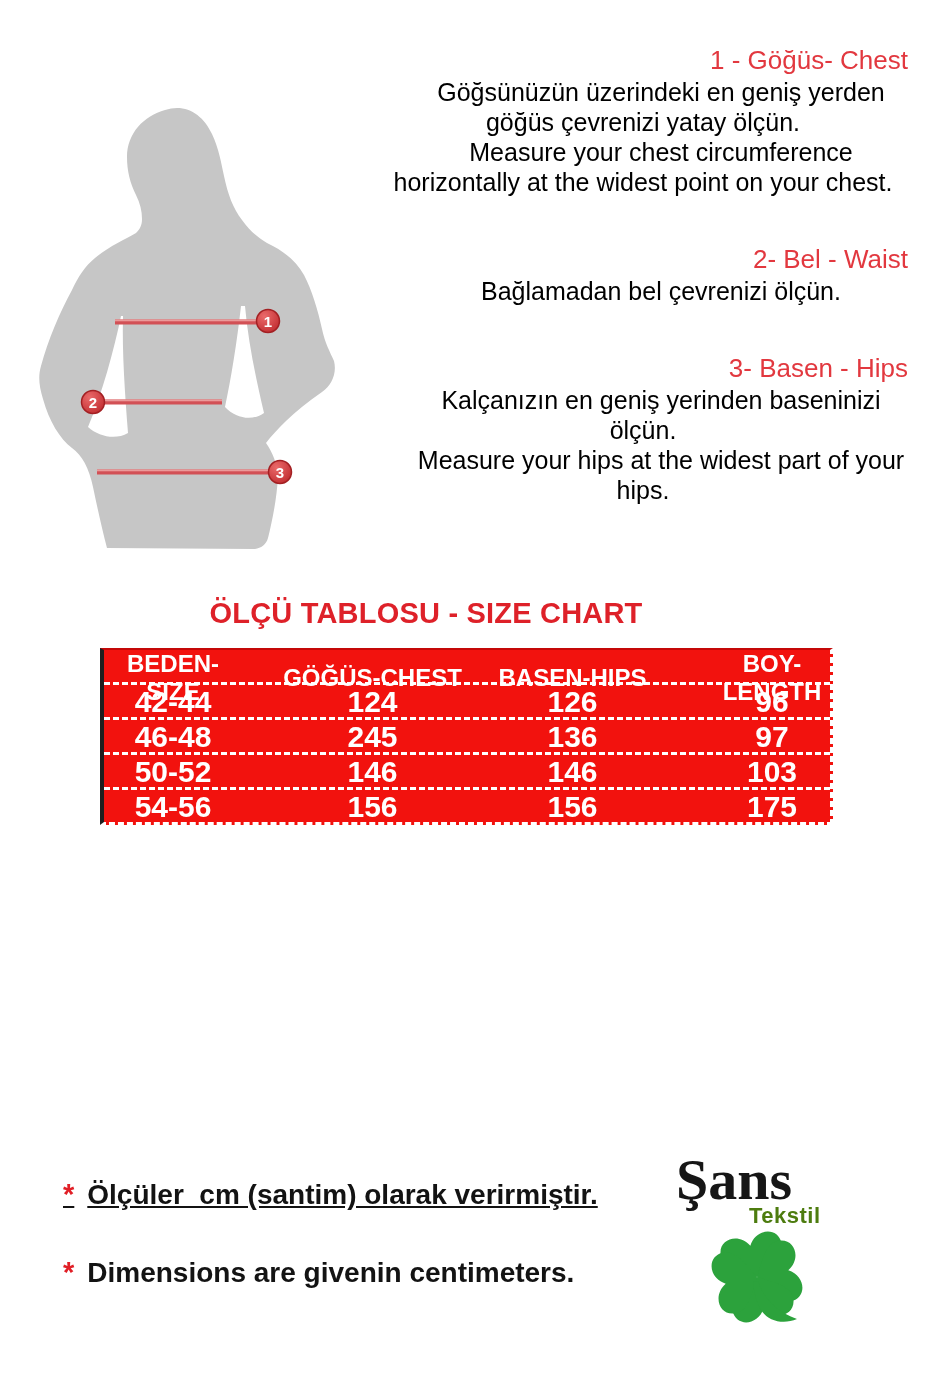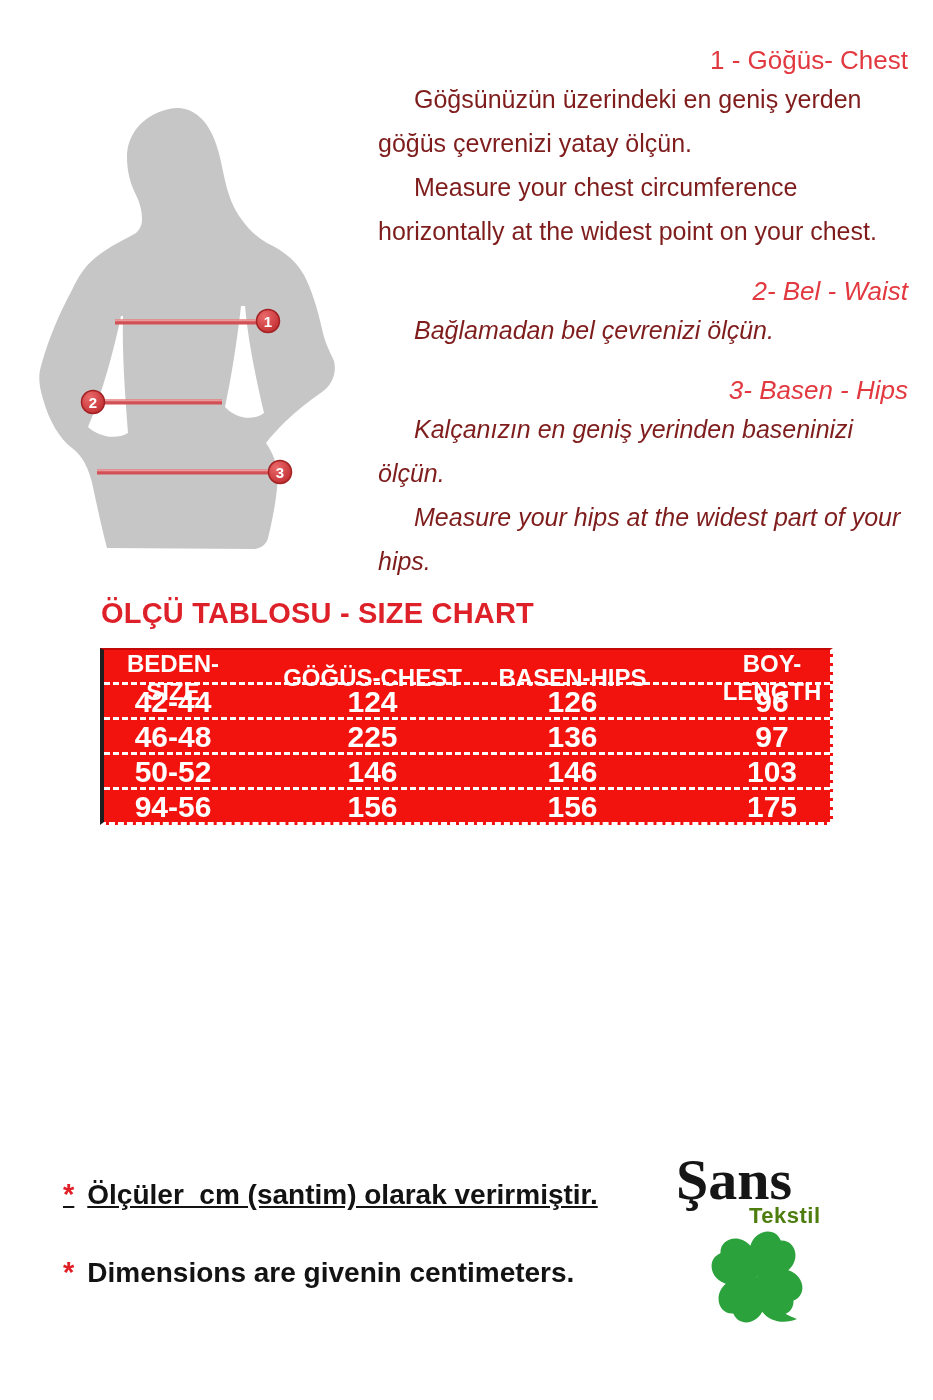--- a/index.html
+++ b/index.html
@@ -5,30 +5,30 @@
   html,body{margin:0;padding:0;background:#ffffff;}
   .page{
     position:relative;width:933px;height:1400px;background:#ffffff;
     font-family:"Liberation Sans",sans-serif;overflow:hidden;
   }
   
   .figure{position:absolute;left:25px;top:100px;width:340px;height:470px;}
   
   .instructions{position:absolute;left:378px;top:44px;width:530px;}
   .section{margin:0;}
-  .section + .section{margin-top:22px;font-style:italic;}
+  .section + .section{margin-top:46px;}
   .section-heading{
     margin:0;font-size:26px;line-height:33px;font-weight:400;color:#e2383f;text-align:right;
   }
   .section p{
-    margin:0;font-size:25px;line-height:44px;color:#7f1d1d;text-indent:36px;
+    margin:0;font-size:25px;line-height:30px;color:#000000;text-indent:36px;text-align:center;
   }
   
   .chart-title{
-    position:absolute;left:101px;top:597px;width:650px;text-align:left;
+    position:absolute;left:101px;top:597px;width:650px;text-align:center;
     font-size:29px;font-weight:700;color:#de2129;letter-spacing:.2px;
   }
   .size-table{
     position:absolute;left:100px;top:648px;width:726px;
     background:#f2120e;color:#ffffff;
     border-left:4px solid #1f1f1f;border-top:2px solid #c40808;
     border-right:3px dashed #ffffff;border-bottom:3px dashed #ffffff;
   }
   .trow{
     display:grid;grid-template-columns:168px 201px 199px 158px;
@@ -146,32 +146,32 @@
       <div>BOY-LENGTH</div>
     </div>
     <div class="trow body">
       <div>42-44</div>
       <div>124</div>
       <div>126</div>
       <div>96</div>
     </div>
     <div class="trow body">
       <div>46-48</div>
-      <div>225</div>
+      <div>245</div>
       <div>136</div>
       <div>97</div>
     </div>
     <div class="trow body">
       <div>50-52</div>
       <div>146</div>
       <div>146</div>
       <div>103</div>
     </div>
     <div class="trow body">
-      <div>94-56</div>
+      <div>54-56</div>
       <div>156</div>
       <div>156</div>
       <div>175</div>
     </div>
   </div>
 
   <div class="note note1"><span class="ast">*</span><span>Ölçüler  cm (santim) olarak verirmiştir.</span></div>
   <div class="note note2"><span class="ast">*</span><span>Dimensions are givenin centimeters.</span></div>
 
   <div class="brand-name">Şans</div>

